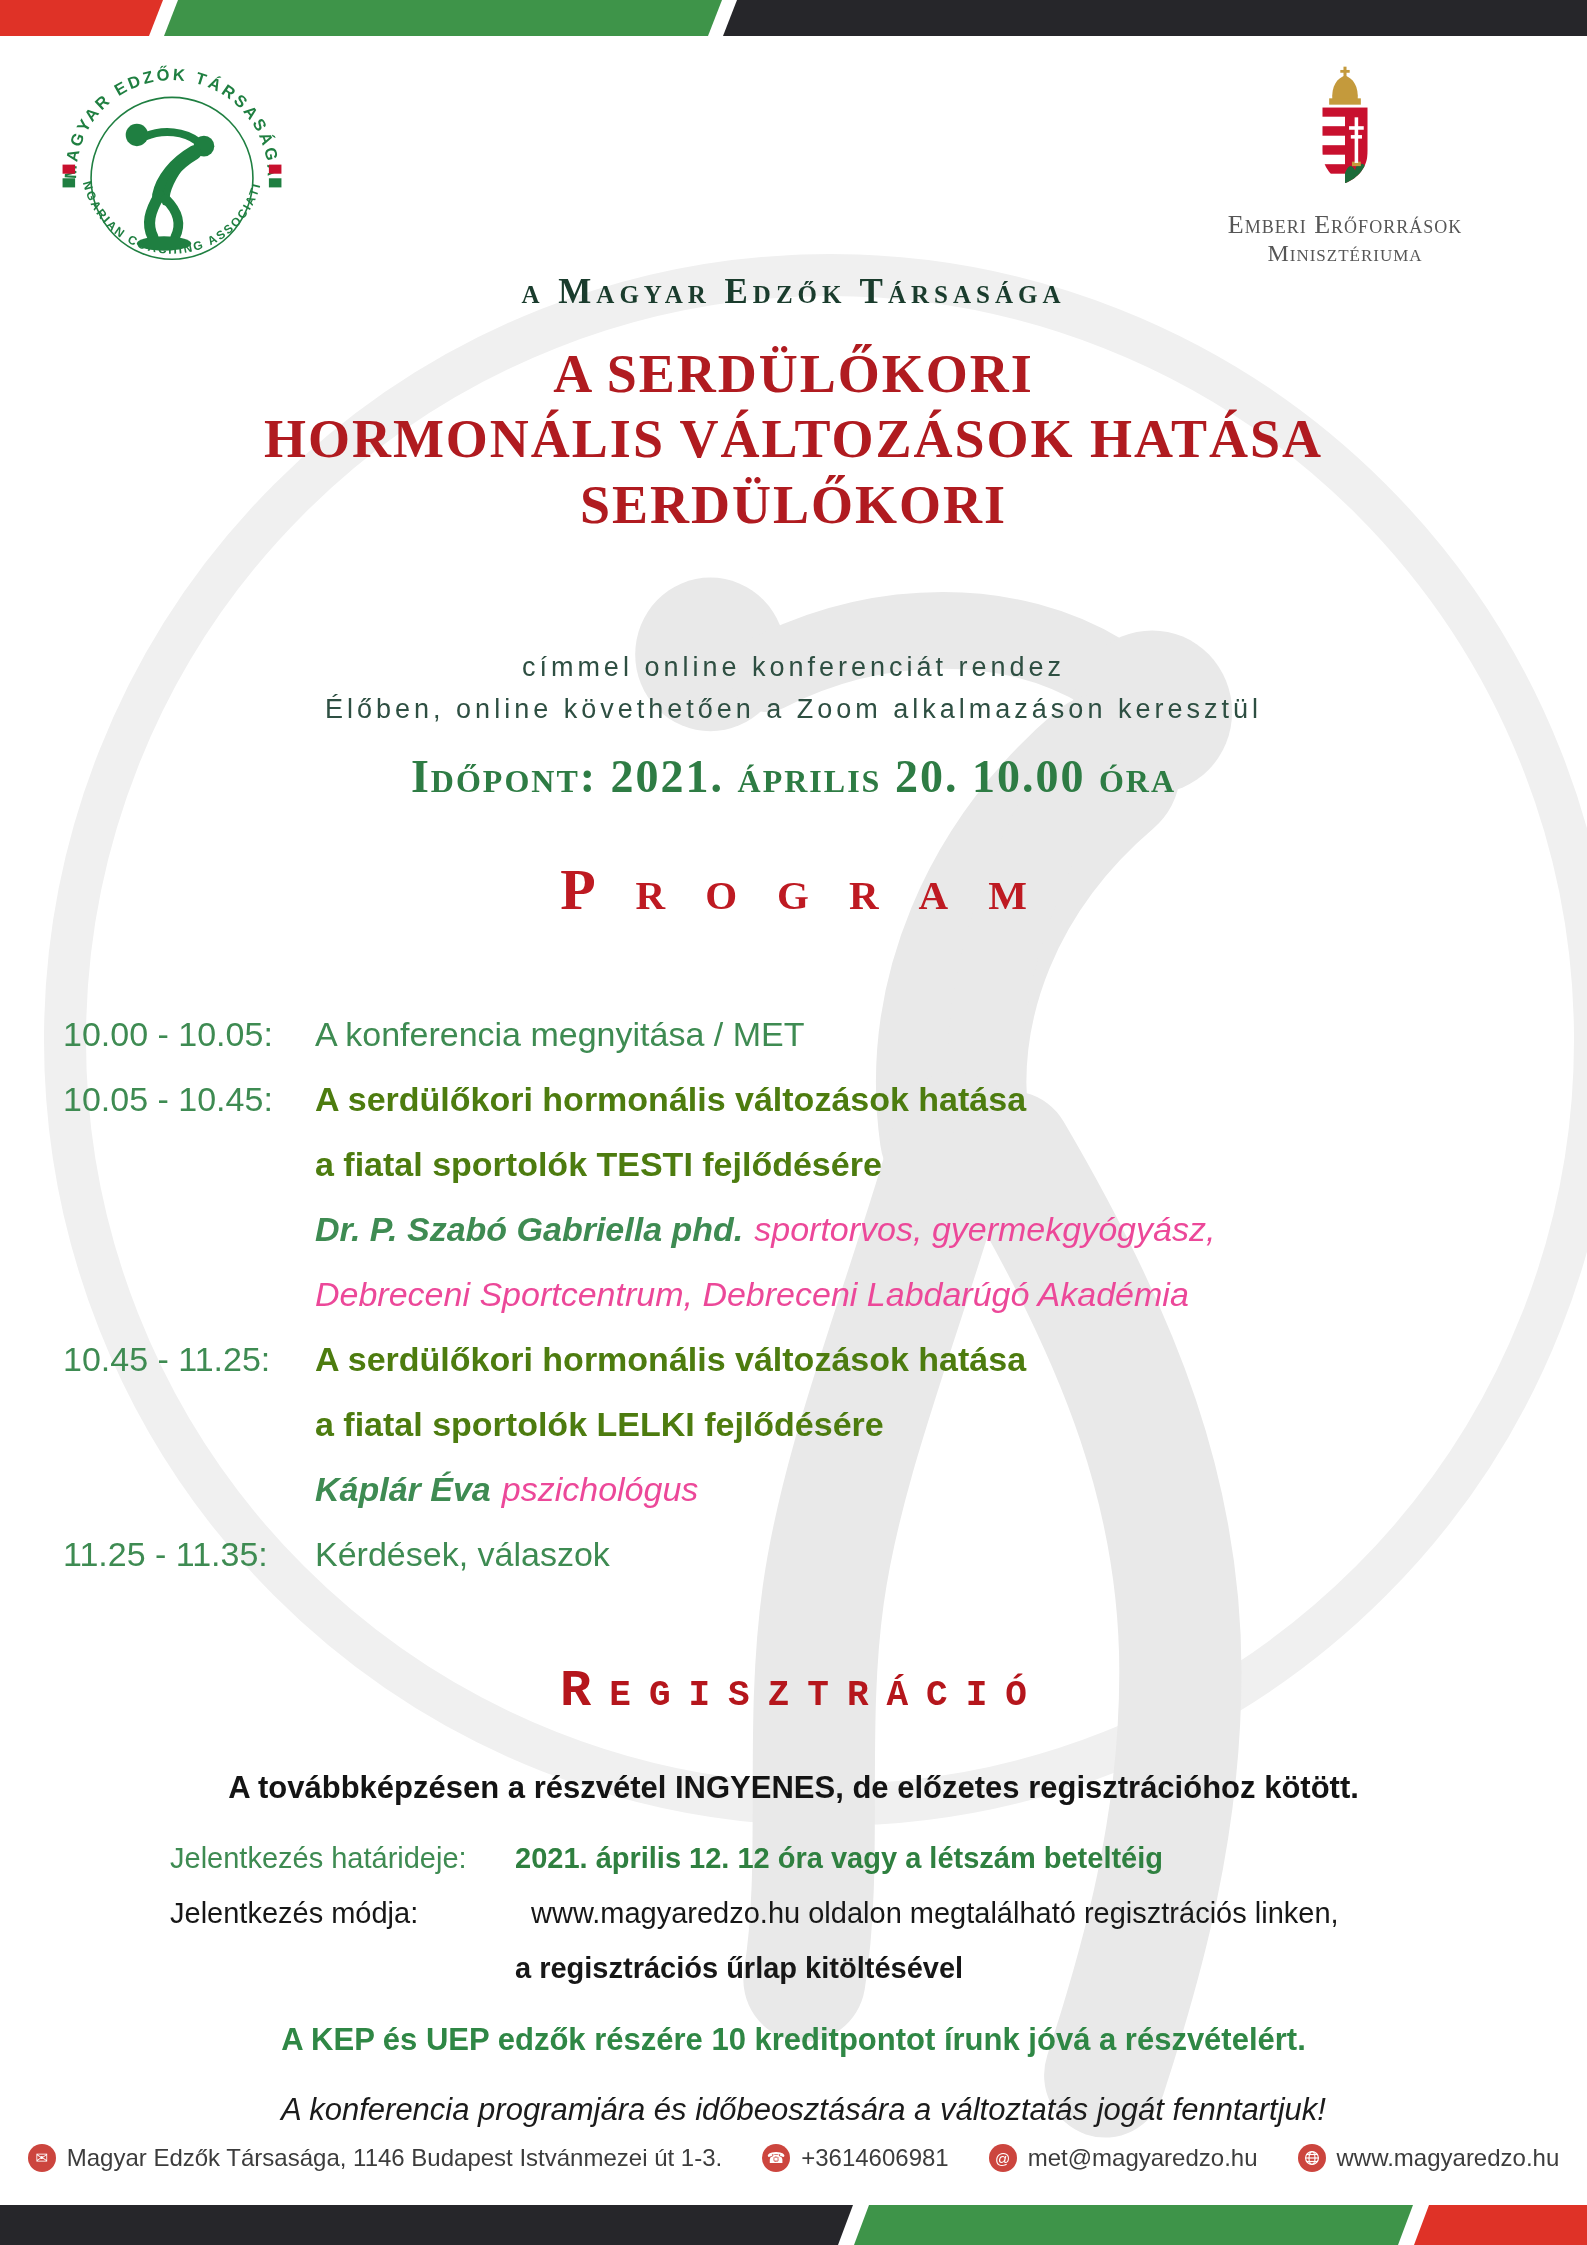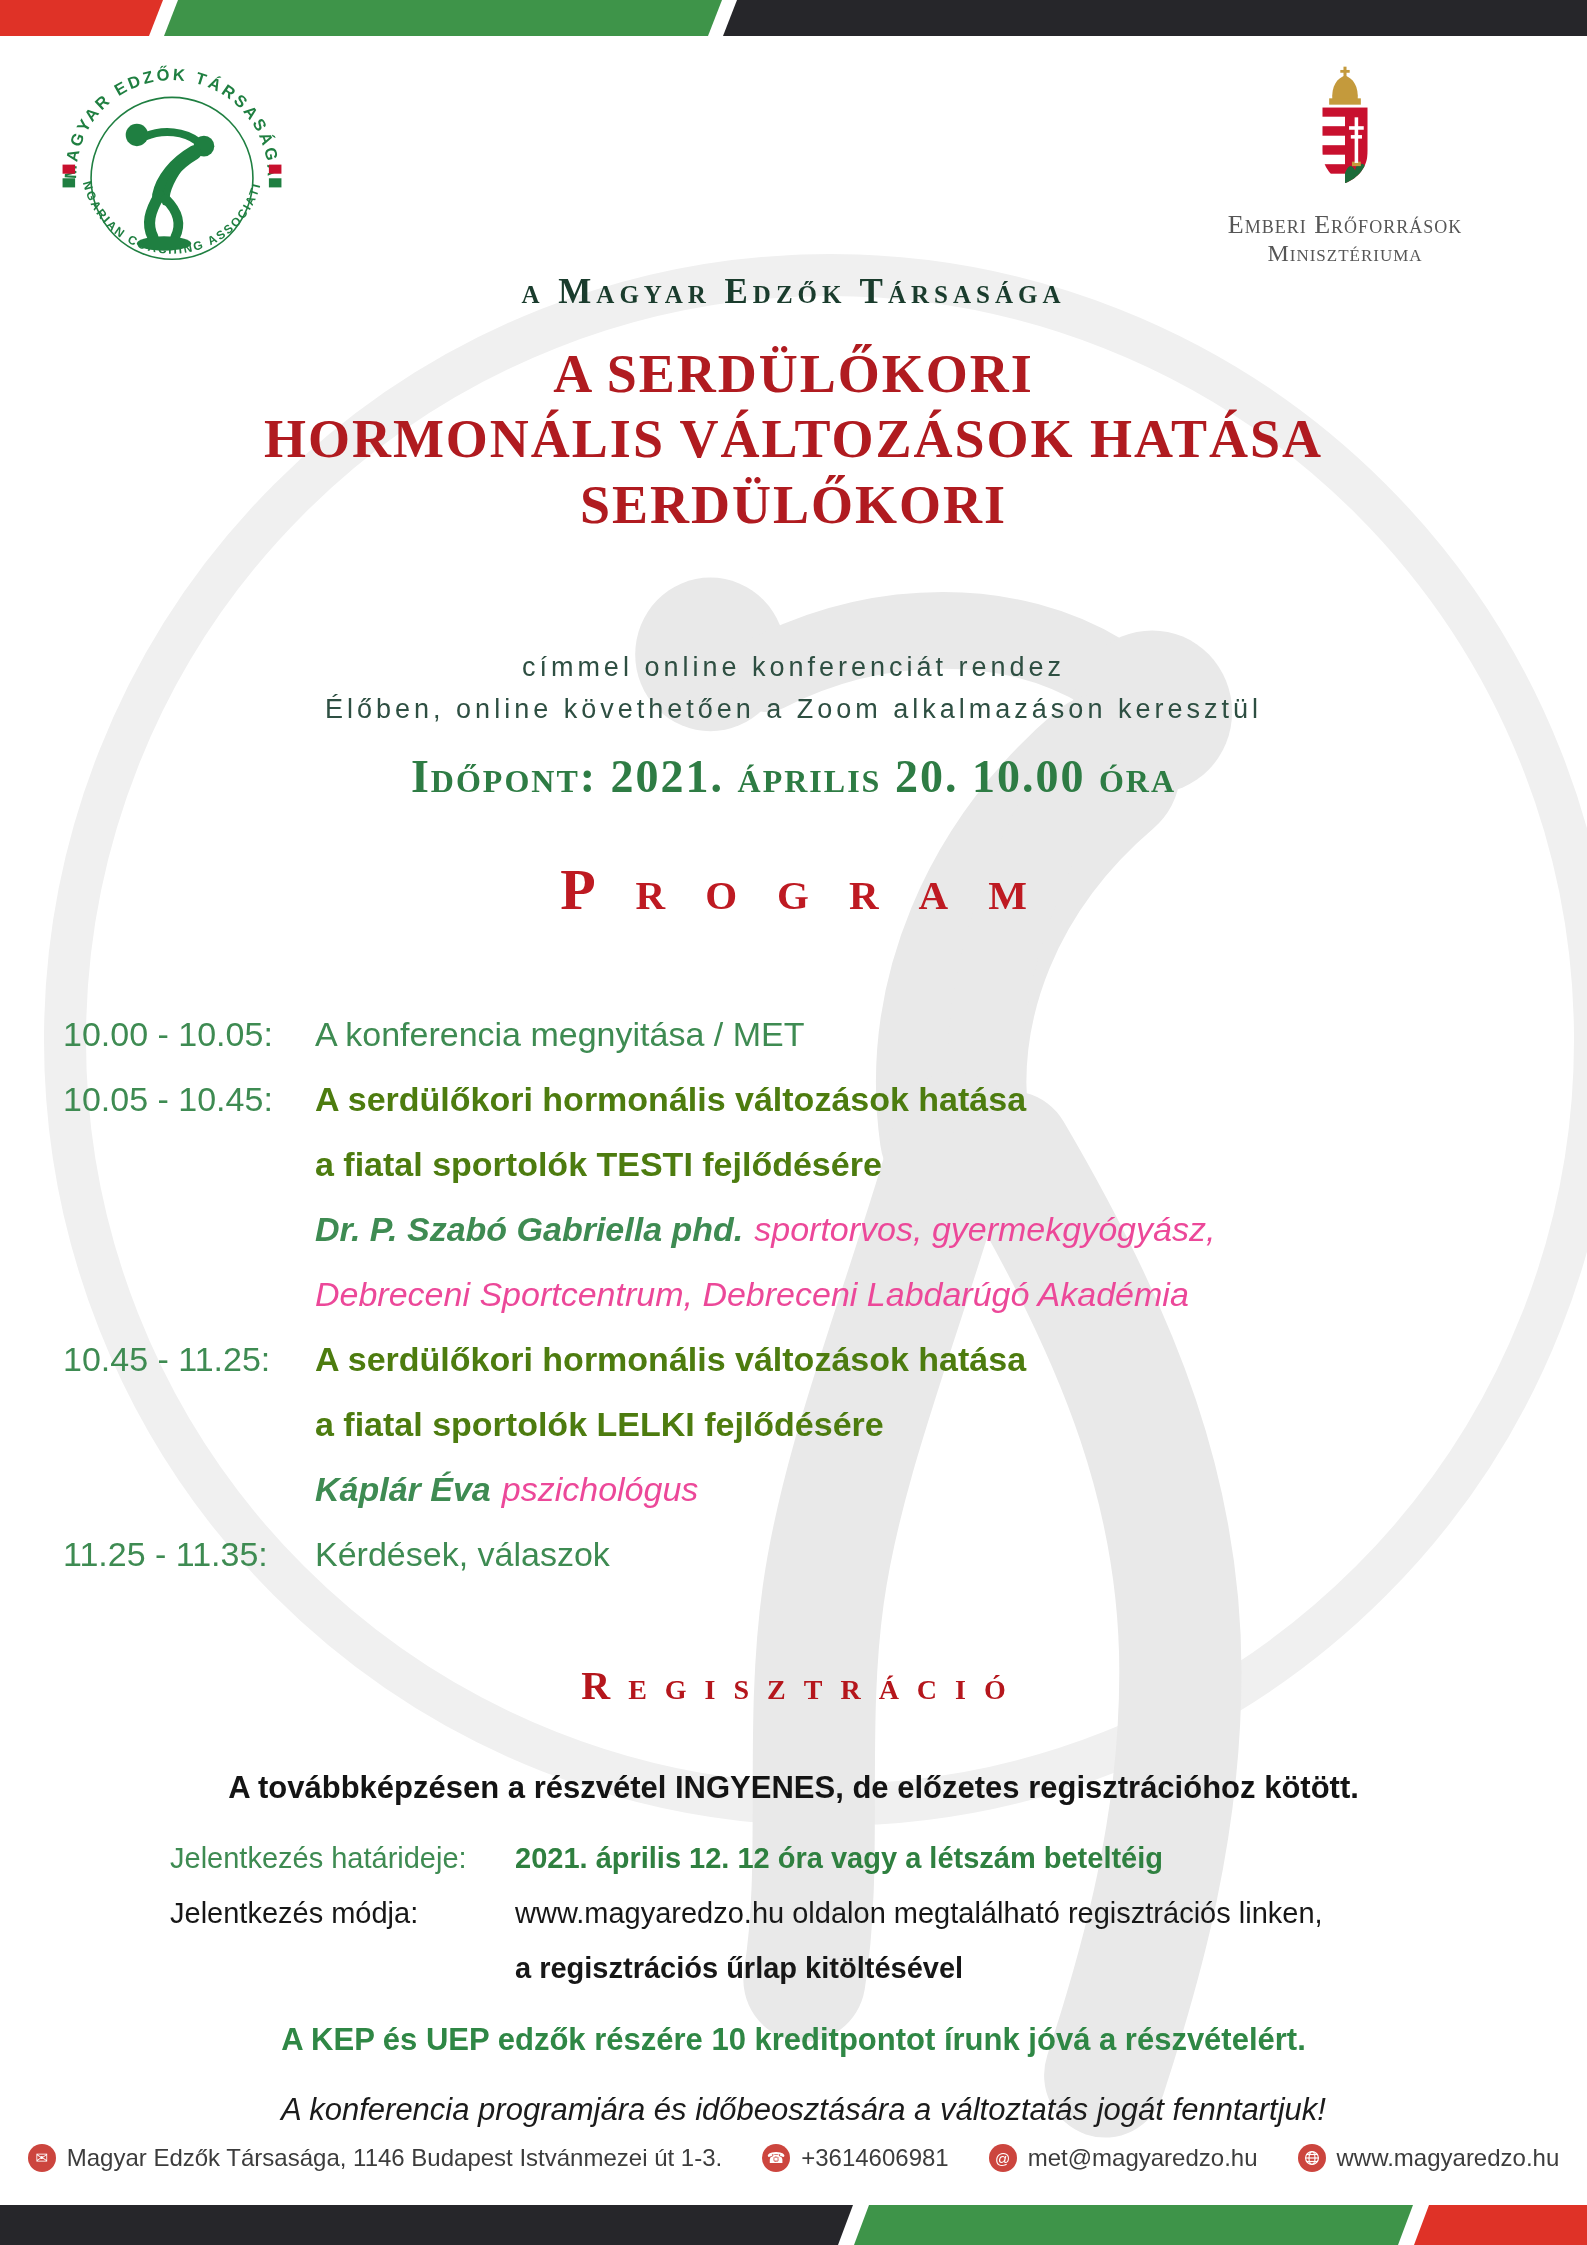--- a/index.html
+++ b/index.html
@@ -53,33 +53,33 @@
   .program-list { position:absolute; top:1002px; left:63px; right:40px; z-index:2; }
   .prow { display:flex; align-items:center; height:65px; font-size:34px; }
   .ptime { flex:0 0 252px; color:#3e8b52; }
   .ptext.green { color:#3e8b52; }
   .ptext.red { color:#4d7c0f; font-weight:700; }
   .pname { color:#3e8b52; font-weight:700; font-style:italic; }
   .prole { color:#ec4899; font-style:italic; margin-left:11px; }
 
   
   .reg-heading { position:absolute; top:1662px; left:0; width:100%; text-align:center; z-index:2;
-    font-family:Liberation Serif, serif; font-variant:small-caps; font-weight:700;
-    font-size:40px; letter-spacing:18px; text-indent:18px; color:#b5161c; }
+    font-family:Liberation Mono, monospace; font-variant:small-caps; font-weight:700;
+    font-size:52px; letter-spacing:18px; text-indent:18px; color:#b5161c; }
 
   .reg-notice { position:absolute; top:1770px; left:0; width:100%; text-align:center; z-index:2;
     font-size:31px; font-weight:700; color:#141414; }
 
   .reg-rows { position:absolute; top:1842px; left:170px; width:1290px; z-index:2; }
   .rrow { display:flex; align-items:flex-end; margin-bottom:22px; font-size:29px; }
   .rlabel { flex:0 0 345px; }
   .rlabel.green { color:#3e8b52; }
   .rlabel.black { color:#171717; }
   .rvalue.green { color:#2f8040; font-weight:700; }
-  .rvalue.black { color:#171717; }
+  .rvalue.black { color:#171717;margin-left:16px; }
   .rvalue.bold-black { color:#171717; font-weight:700; }
   .rrow.indent { padding-left:345px; }
 
   .credits-line { position:absolute; top:2022px; left:0; width:100%; text-align:center; z-index:2;
     font-size:31px; font-weight:700; color:#2f8745; }
   .disclaimer-line { position:absolute; top:2092px; left:0; width:100%; text-align:center; z-index:2;
     font-size:31px; font-style:italic; color:#1b1b1b;padding-left:20px; }
 
   
   .footer-contacts { position:absolute; top:2144px; left:0; width:100%; z-index:2;

